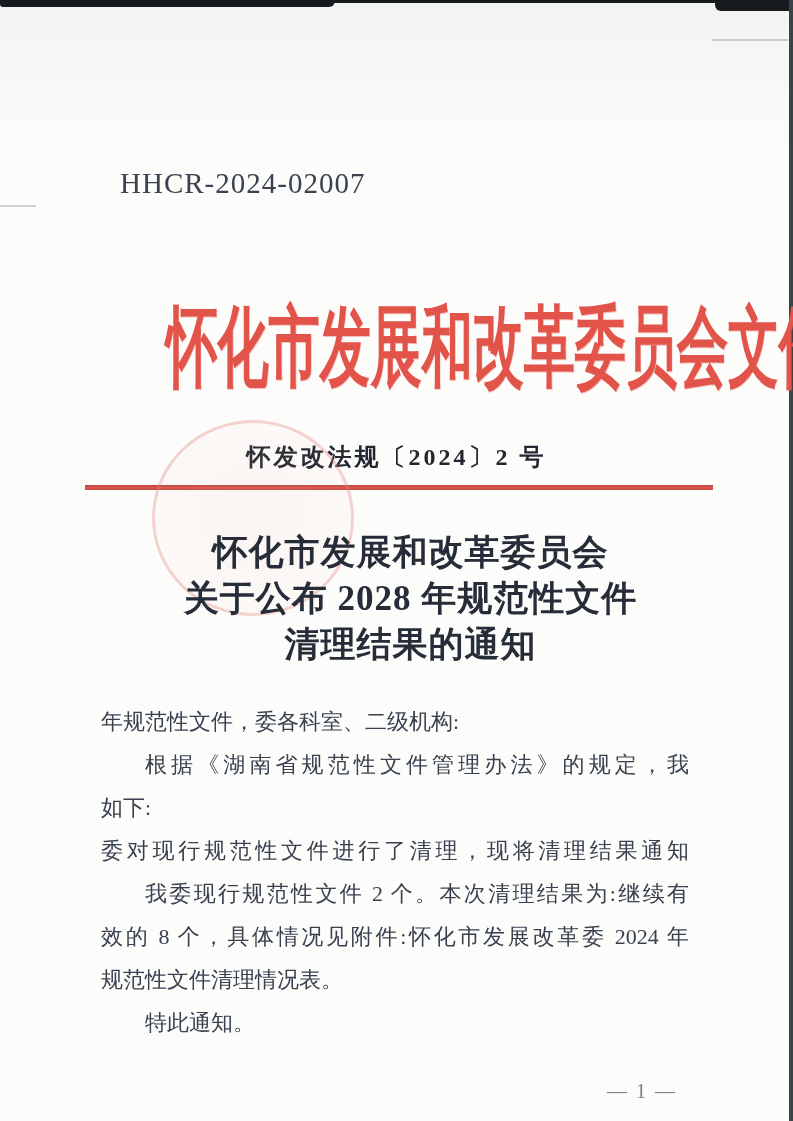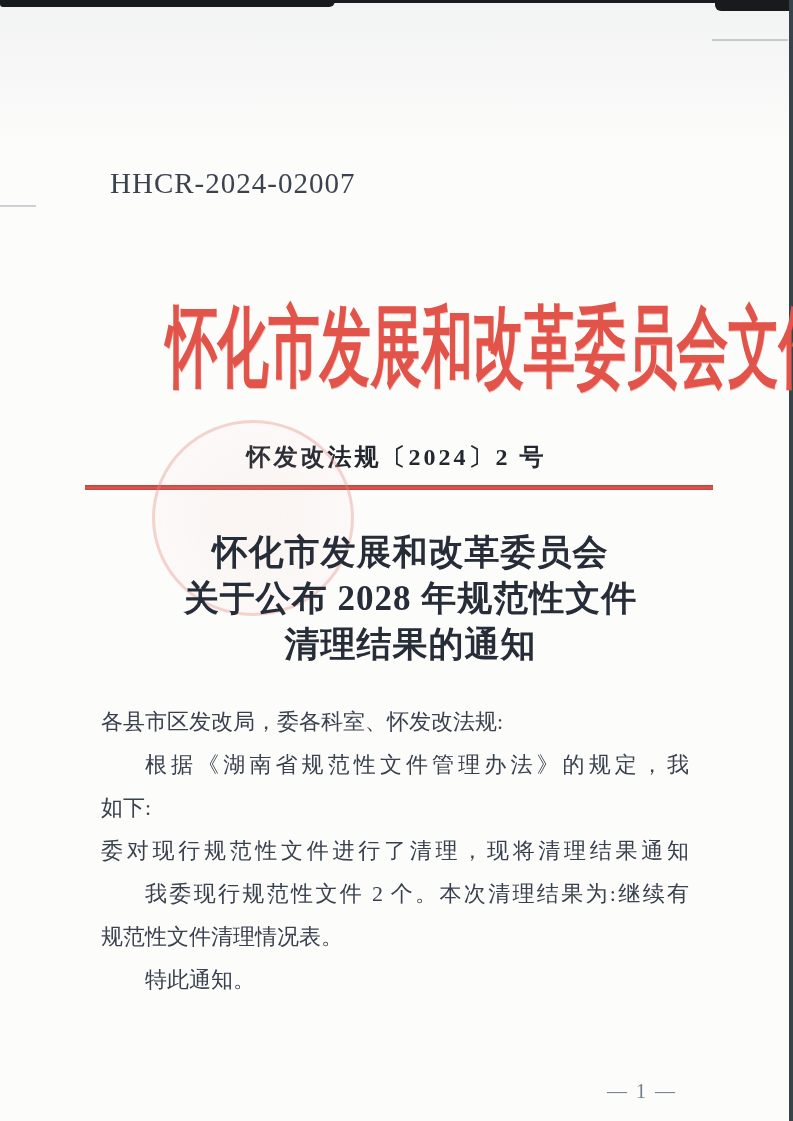--- a/index.html
+++ b/index.html
@@ -18,21 +18,21 @@
     background: linear-gradient(180deg, rgba(188,194,199,0.16), rgba(188,194,199,0));
   }
   .edge-top       { position:absolute; top:0; left:0; width:100%; height:3px; background:#181b1d; }
   .edge-top-left  { position:absolute; top:0; left:0; width:335px; height:7px; background:#181b1d; border-radius:0 0 6px 3px; }
   .edge-top-right { position:absolute; top:0; right:0; width:78px; height:11px; background:#181b1d; border-radius:0 0 0 6px; }
   .edge-right     { position:absolute; top:0; right:0; width:4px; height:100%; background:#36444a; }
   .faint-line-topright { position:absolute; top:39px; right:5px; width:76px; height:2px; background:rgba(140,150,156,0.45); }
   .faint-line-left     { position:absolute; top:205px; left:0; width:36px; height:2px; background:rgba(160,166,172,0.5); }
 
   .doc-code {
-    position:absolute; top:167px; left:110px;
+    position:absolute; top:167px; left:120px;
     font-size:29px; letter-spacing:1px; color:#3c4350;
   }
   .banner {
     position:absolute; top:299px; left:0; width:793px;
     text-align:center; font-size:88px; font-weight:bold; line-height:1.12;
     color:#e2534a;
     transform: scaleX(0.58); transform-origin: 50% 0;
     white-space:nowrap;
     text-shadow: 1px 1px 0 rgba(226,83,74,0.35);
   }
@@ -89,24 +89,25 @@
   <div class="red-rule"></div>
   <div class="seal-trace"></div>
 
   <div class="title-block">
     <div>怀化市发展和改革委员会</div>
     <div>关于公布 2028 年规范性文件</div>
     <div>清理结果的通知</div>
   </div>
 
   <div class="body-block">
-    <div class="bl">各县市区发改局，委各科室、怀发改法规:</div>
+    <div class="bl">年规范性文件，委各科室、二级机构:</div>
     <div class="bl indent fill">根据《湖南省规范性文件管理办法》的规定，我</div>
     <div class="bl">如下:</div>
     <div class="bl fill">委对现行规范性文件进行了清理，现将清理结果通知</div>
     <div class="bl indent fill">我委现行规范性文件 2 个。本次清理结果为:继续有</div>
+    <div class="bl fill">效的 8 个，具体情况见附件:怀化市发展改革委 2024 年</div>
     <div class="bl">规范性文件清理情况表。</div>
     <div class="bl indent">特此通知。</div>
   </div>
 
   <div class="page-num">— 1 —</div>
 
 </div>
 
 </body></html>

